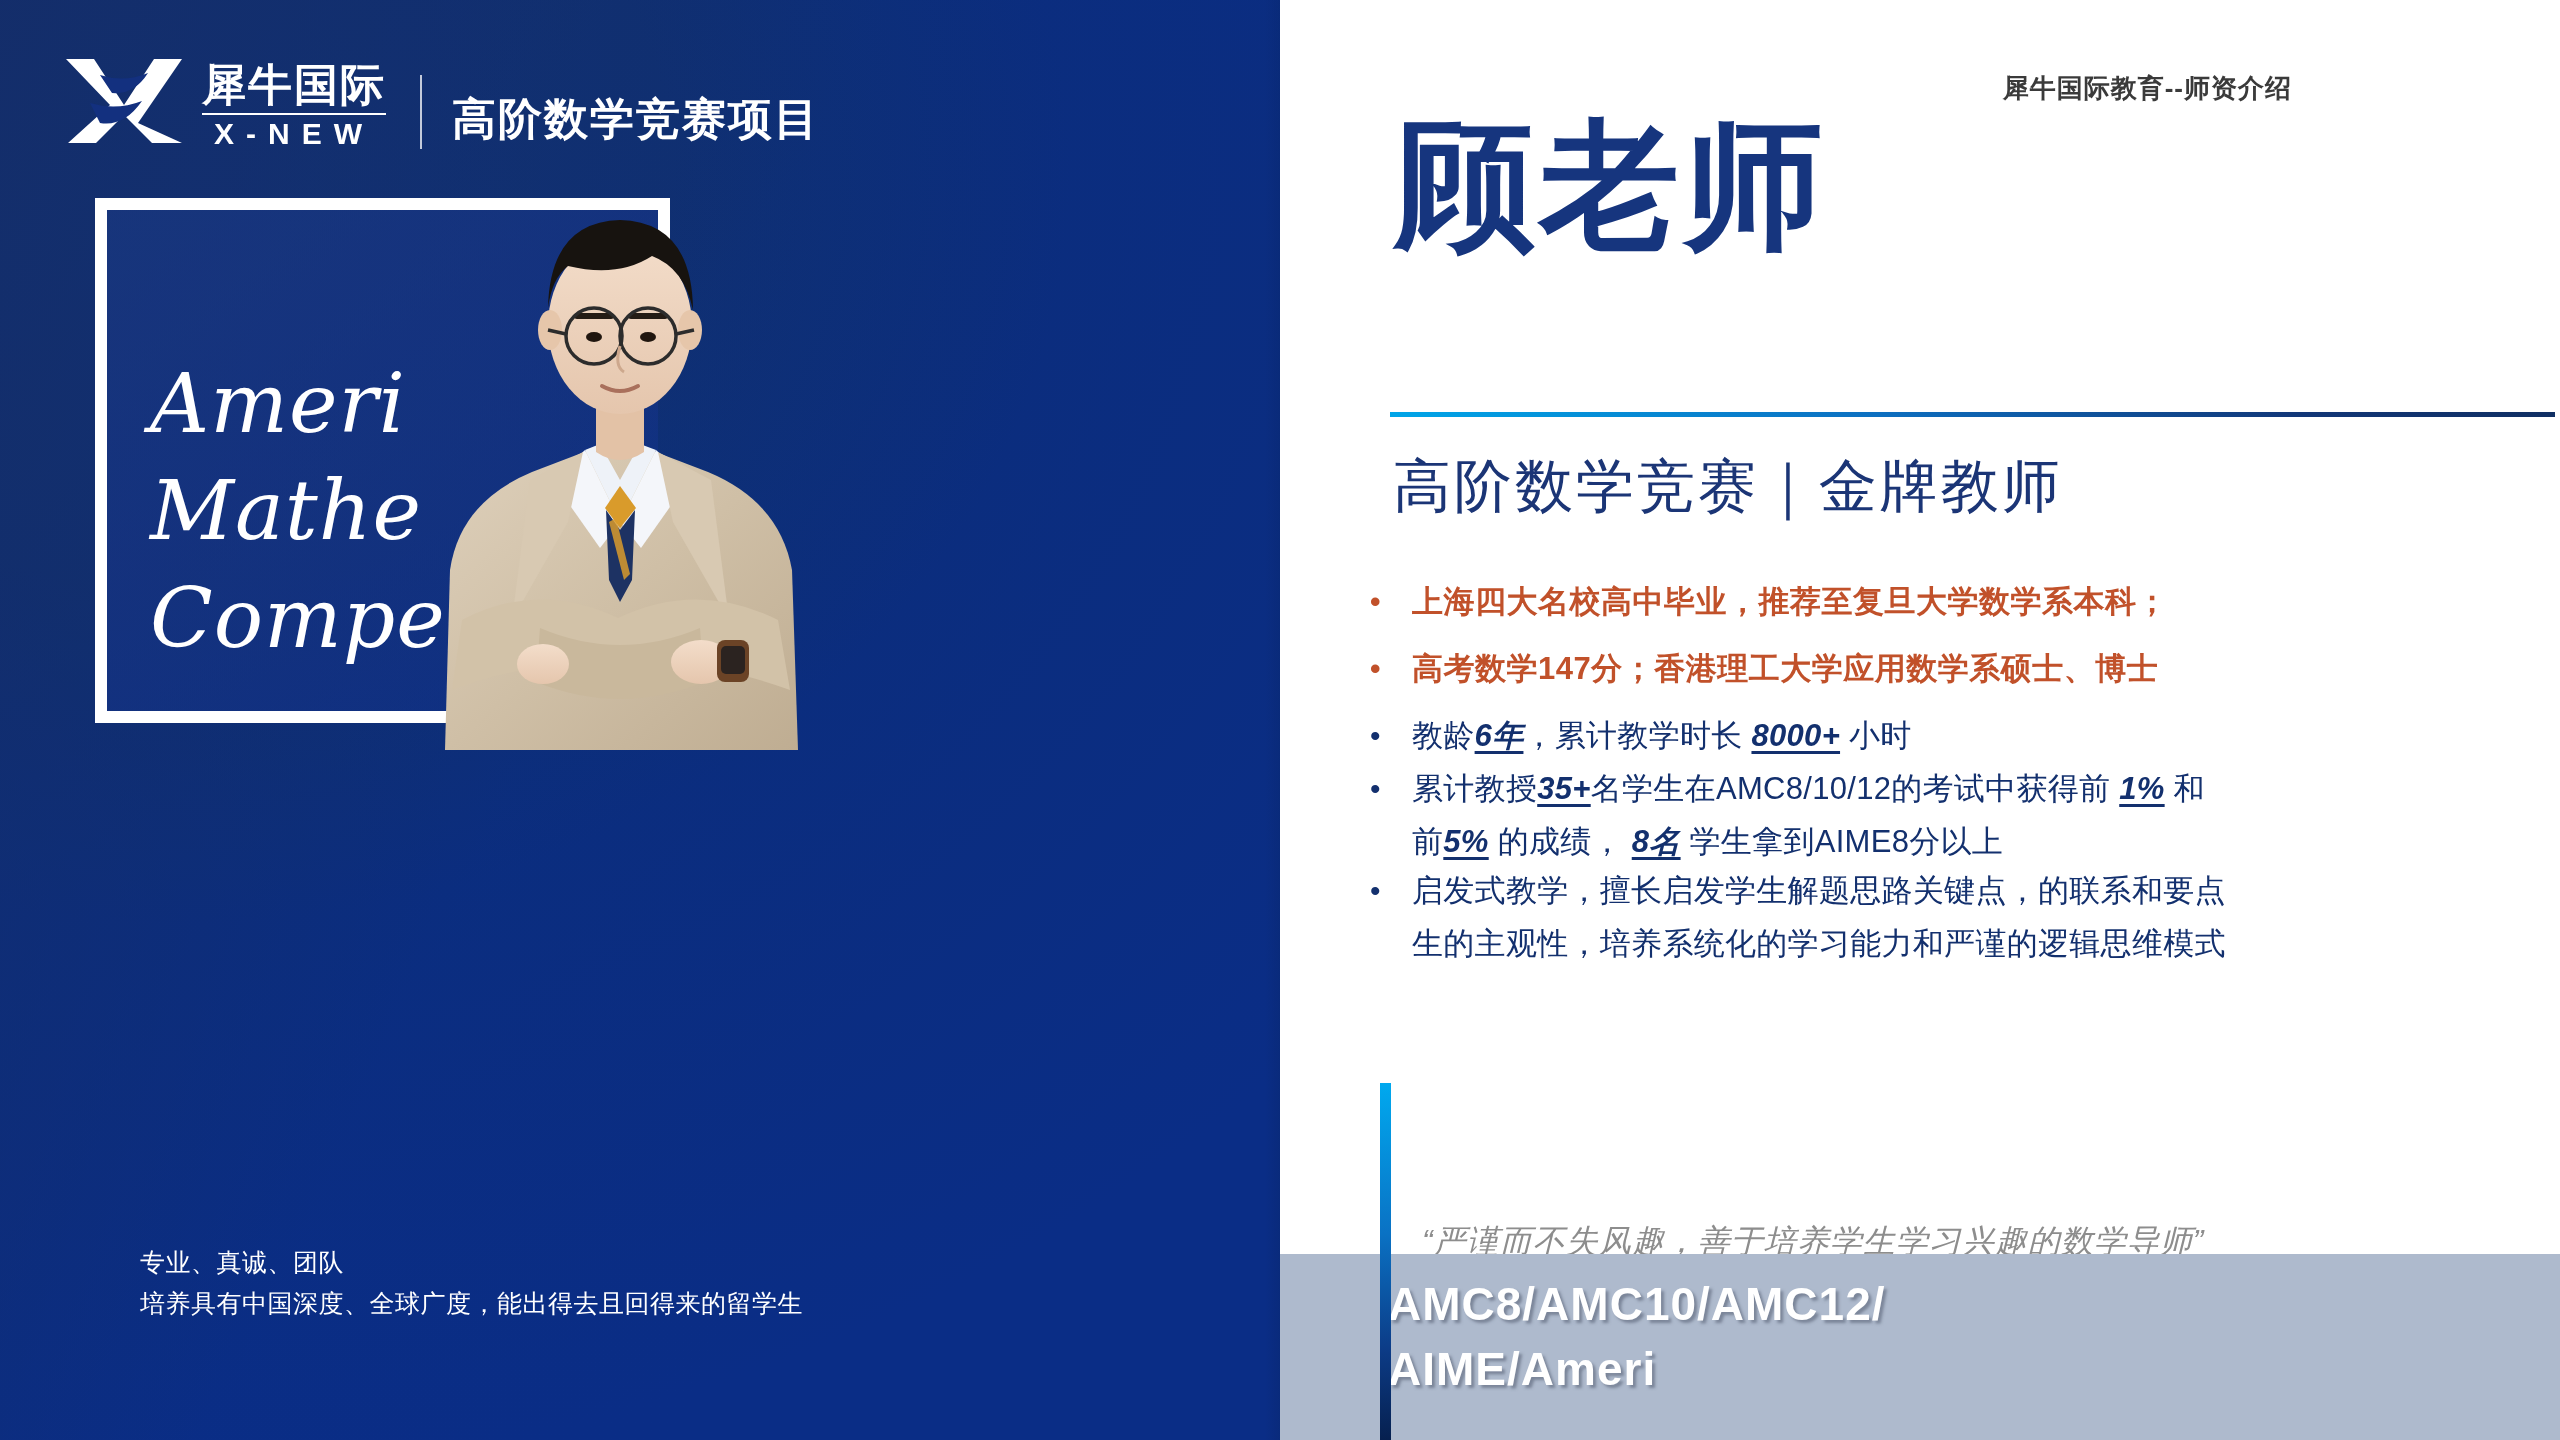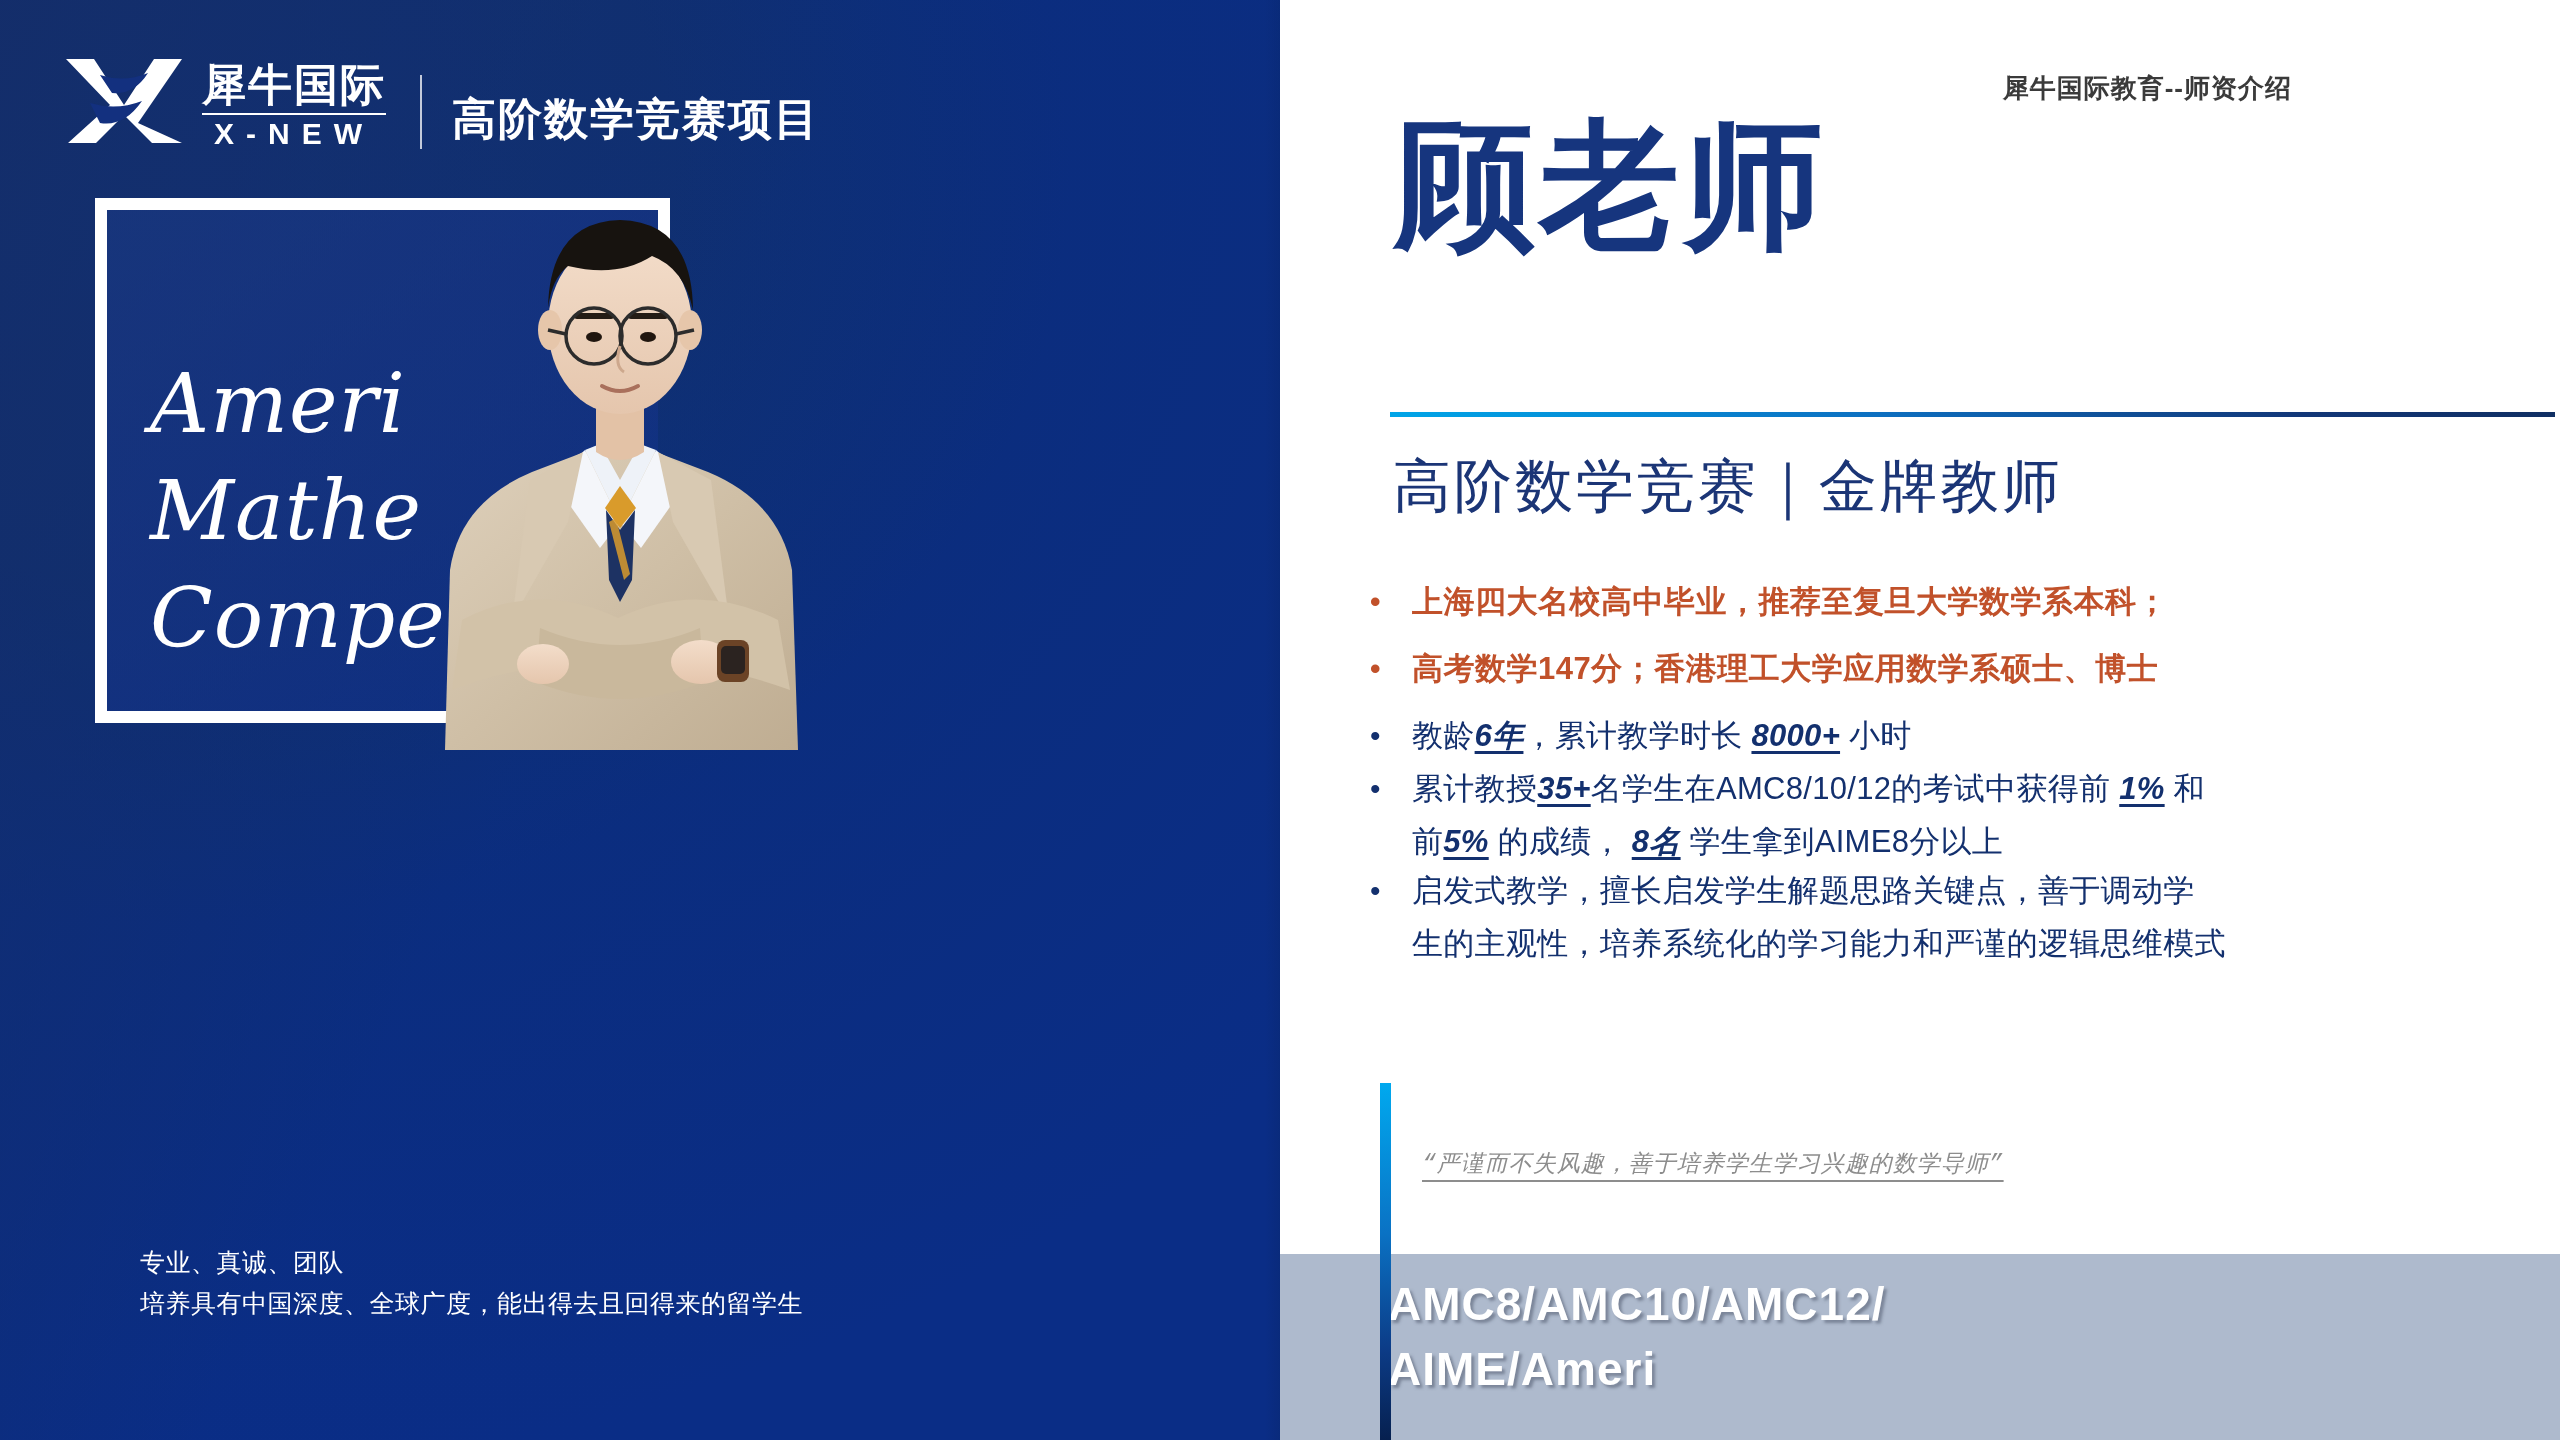--- a/index.html
+++ b/index.html
@@ -70,23 +70,23 @@
   .b .txt{flex:1 1 auto;font-size:31px;line-height:1.58;}
   .b.orange{color:#c1512a;font-weight:700;margin-bottom:18px;}
   .b.orange .txt{letter-spacing:.5px;}
   .b.blue{color:#13306e;font-weight:400;}
   .b.blue .txt{letter-spacing:.3px;}
   .em{font-weight:700;font-style:italic;text-decoration:underline;text-underline-offset:5px;
       text-decoration-thickness:3px;}
   .b.tight{margin-bottom:0;}
   .b.sp{margin-top:6px;}
 
-  .quote{position:absolute;left:142px;top:1148px;font-size:23px;font-style:italic;
+  .quote{position:absolute;left:142px;top:1220px;font-size:32px;font-style:italic;
      color:#8d8d8d;letter-spacing:1px;text-decoration:underline;text-underline-offset:9px;
-     text-decoration-thickness:2px;white-space:nowrap;font-family:Liberation Mono, monospace;}
+     text-decoration-thickness:2px;white-space:nowrap;}
 
   
   .band{position:absolute;left:1280px;top:1254px;width:1280px;height:186px;background:#aebacd;}
   .band-text{position:absolute;left:1388px;top:1272px;width:900px;color:#fff;font-size:46px;
      font-weight:700;line-height:1.42;letter-spacing:1px;text-shadow:3px 3px 3px rgba(80,90,110,.55);}
   .vline{position:absolute;left:1380px;top:1083px;width:11px;height:357px;
      background:linear-gradient(180deg,#00a9ef 0%,#0a72c4 42%,#0c3b86 75%,#06204f 100%);z-index:5;}
 
   .blue-edge{position:absolute;left:1265px;top:0;width:15px;height:1440px;
      background:linear-gradient(90deg,rgba(10,45,130,.0),rgba(9,40,115,.55));}
@@ -221,21 +221,21 @@
         <div class="b blue">
           <span class="dot">•</span>
           <span class="txt"><span>累计教授</span><span class="em">35+</span><span>名学生在AMC8/10/12的考试中获得前 </span><span class="em">1%</span><span> 和</span></span>
         </div>
         <div class="b blue tight">
           <span class="dot"></span>
           <span class="txt"><span>前</span><span class="em">5%</span><span> 的成绩， </span><span class="em">8名</span><span> 学生拿到AIME8分以上</span></span>
         </div>
         <div class="b blue">
           <span class="dot">•</span>
-          <span class="txt"><span>启发式教学，擅长启发学生解题思路关键点，善于调动学</span></span>
+          <span class="txt"><span>启发式教学，擅长启发学生解题思路关键点，的联系和要点</span></span>
         </div>
         <div class="b blue tight">
           <span class="dot"></span>
           <span class="txt"><span>生的主观性，培养系统化的学习能力和严谨的逻辑思维模式</span></span>
         </div>
       </div>
     <div class="quote">“严谨而不失风趣，善于培养学生学习兴趣的数学导师”</div>
   </div>
 
   <div class="band"></div>

